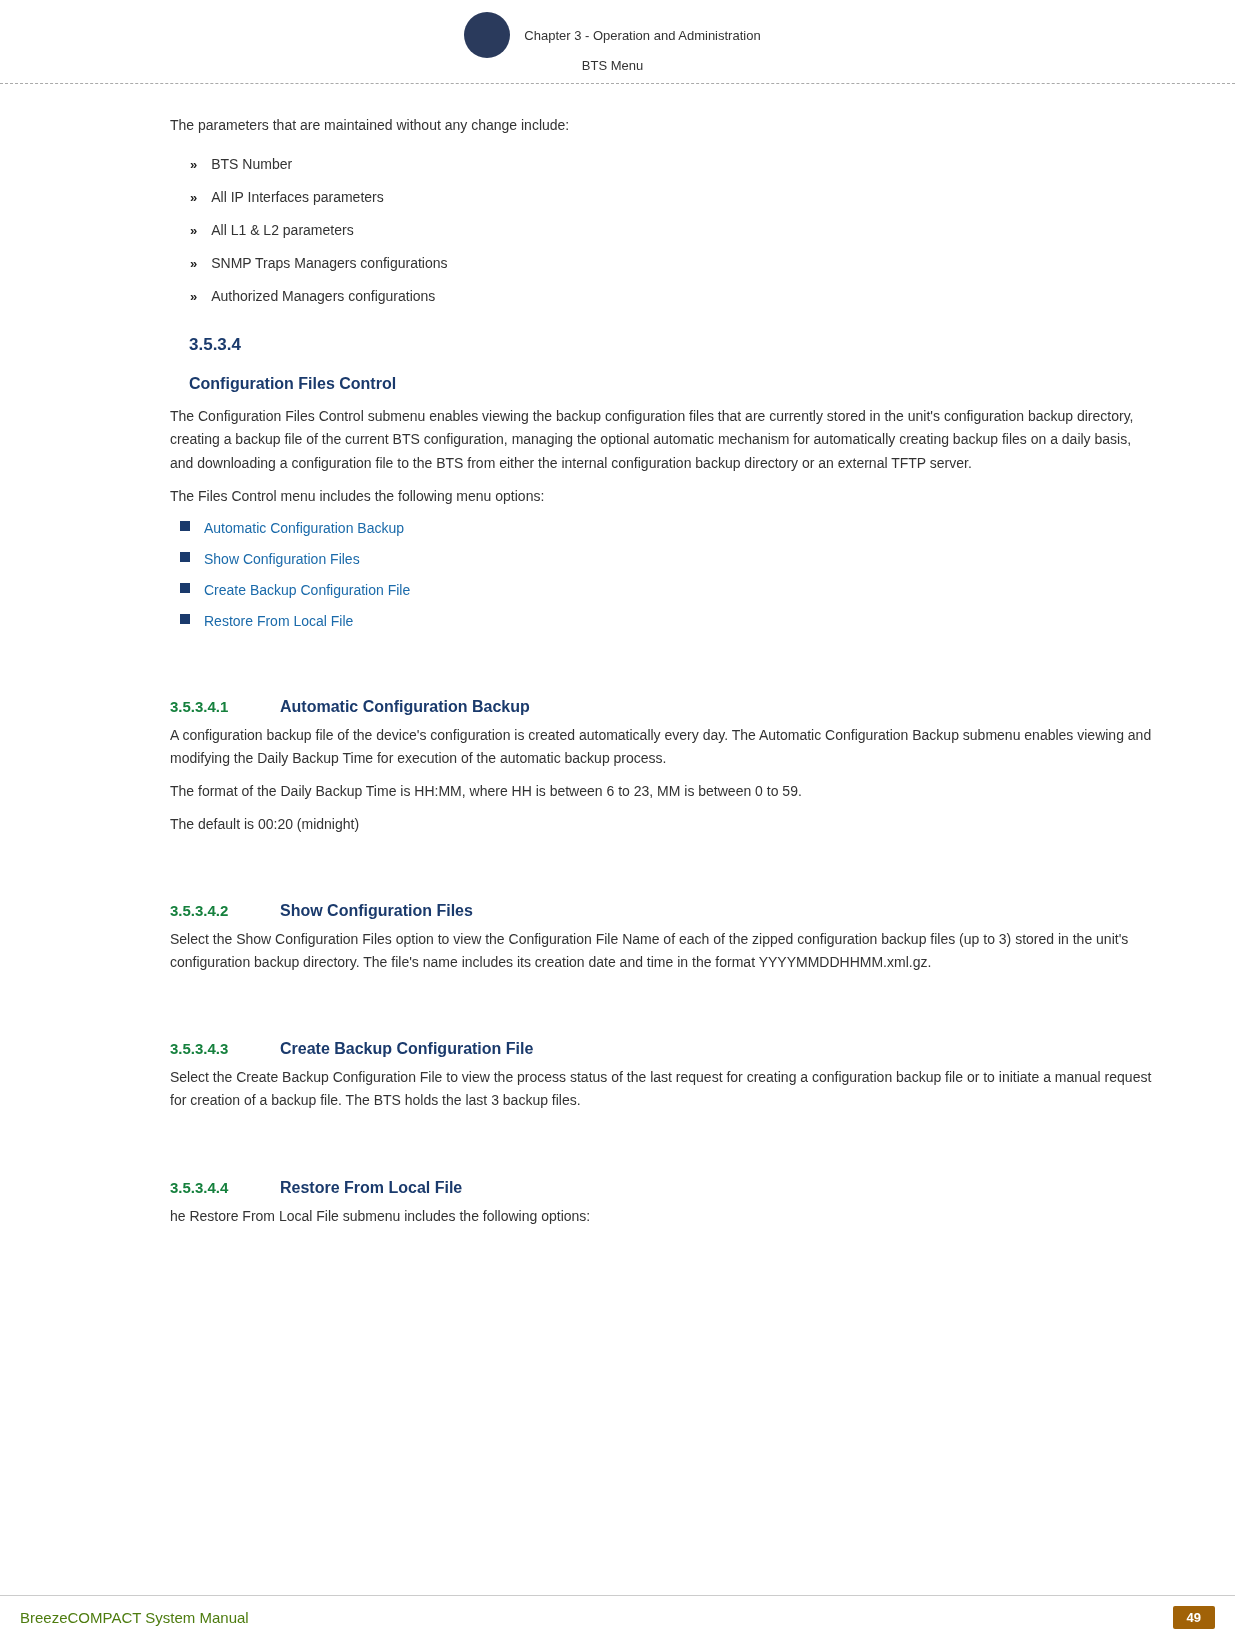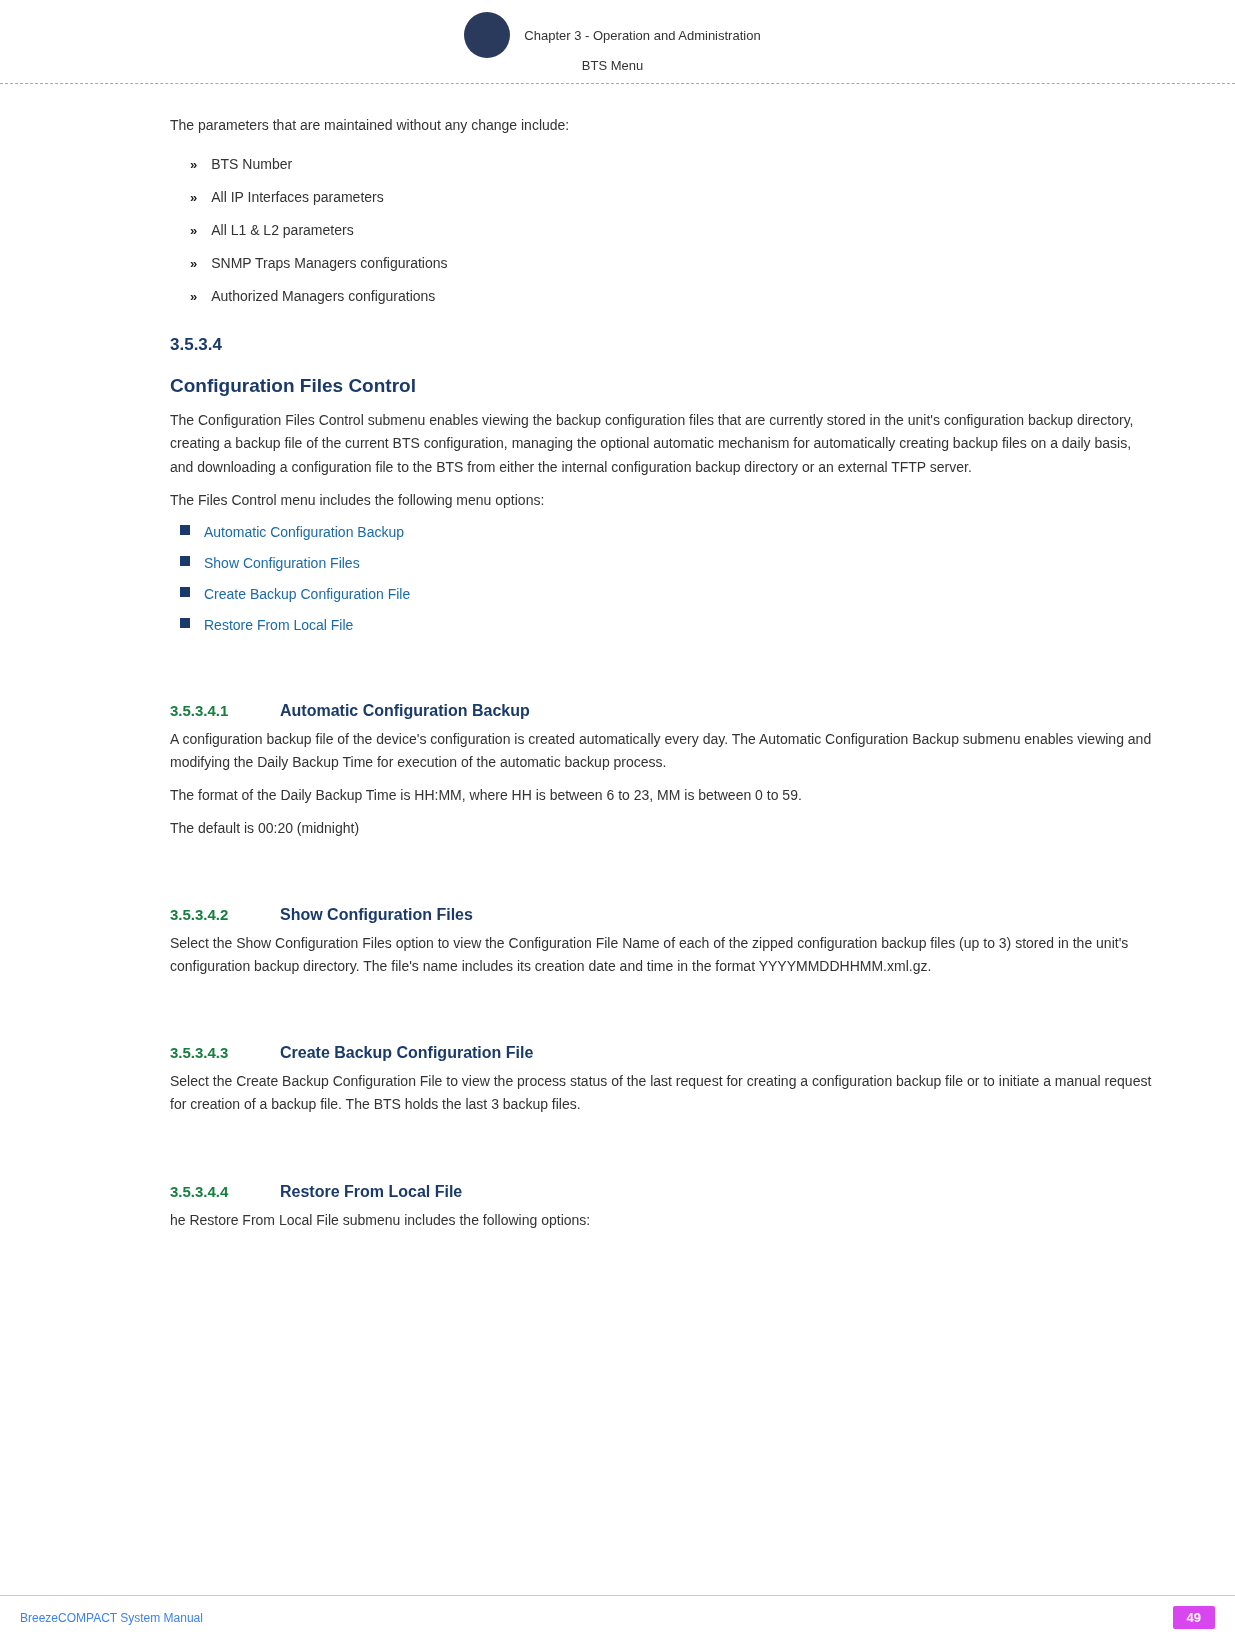--- a/index.html
+++ b/index.html
@@ -87,23 +87,24 @@
       margin: 28px 0 12px 0;
       flex-direction: column;
     }
     .section-num {
       font-size: 17px;
       font-weight: bold;
       color: #1a3a6c;
       min-width: 90px;
     }
     .section-title {
-      font-size: 19px;
+      font-size: 16px;
       font-weight: bold;
       color: #1a3a6c;
+      margin-left: 19px;
     }
 
     .subsection-heading {
       display: flex;
       align-items: baseline;
       gap: 20px;
       margin: 22px 0 8px 0;
     }
     .subsection-num {
       font-size: 15px;
@@ -158,25 +159,25 @@
       left: 0;
       right: 0;
       display: flex;
       align-items: center;
       justify-content: space-between;
       padding: 10px 20px;
       background: #fff;
       border-top: 1px solid #ccc;
     }
     .footer-text {
-      font-size: 12px;
-      color: #3b82f6;
+      font-size: 15px;
+      color: #4d7c0f;
     }
     .footer-page {
-      background: #d946ef;
+      background: #a16207;
       color: #fff;
       font-size: 13px;
       font-weight: bold;
       padding: 4px 14px;
       border-radius: 2px;
     }
   </style>
 </head>
 <body>
 

